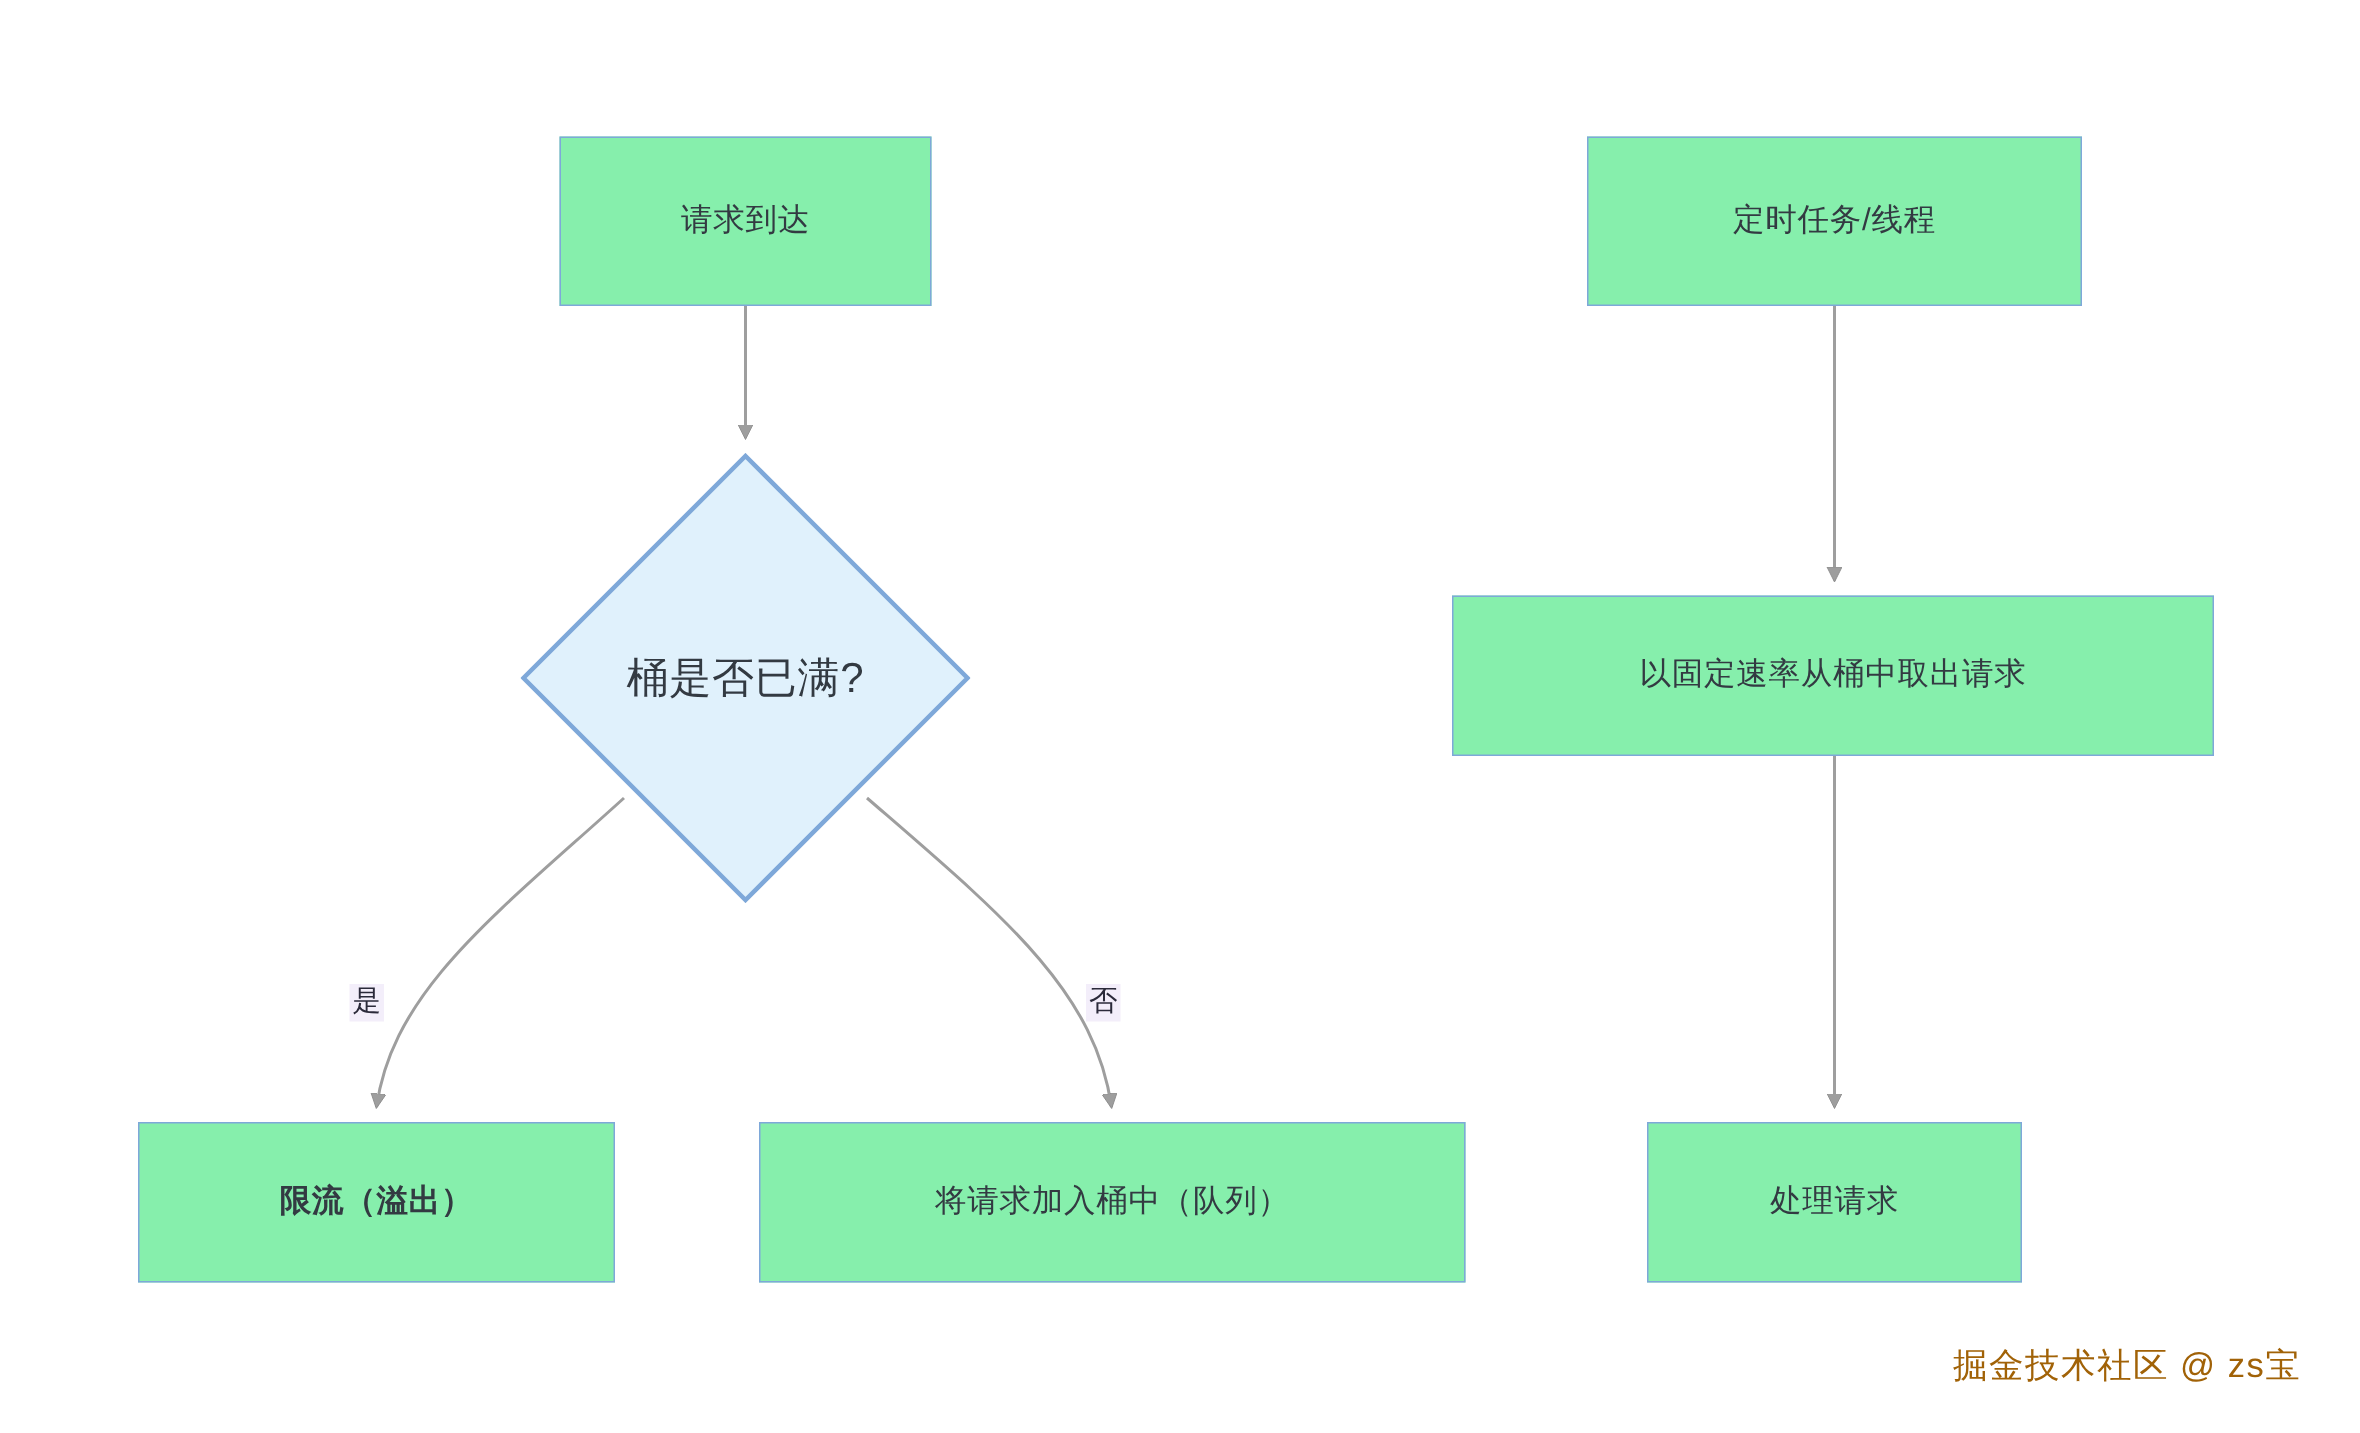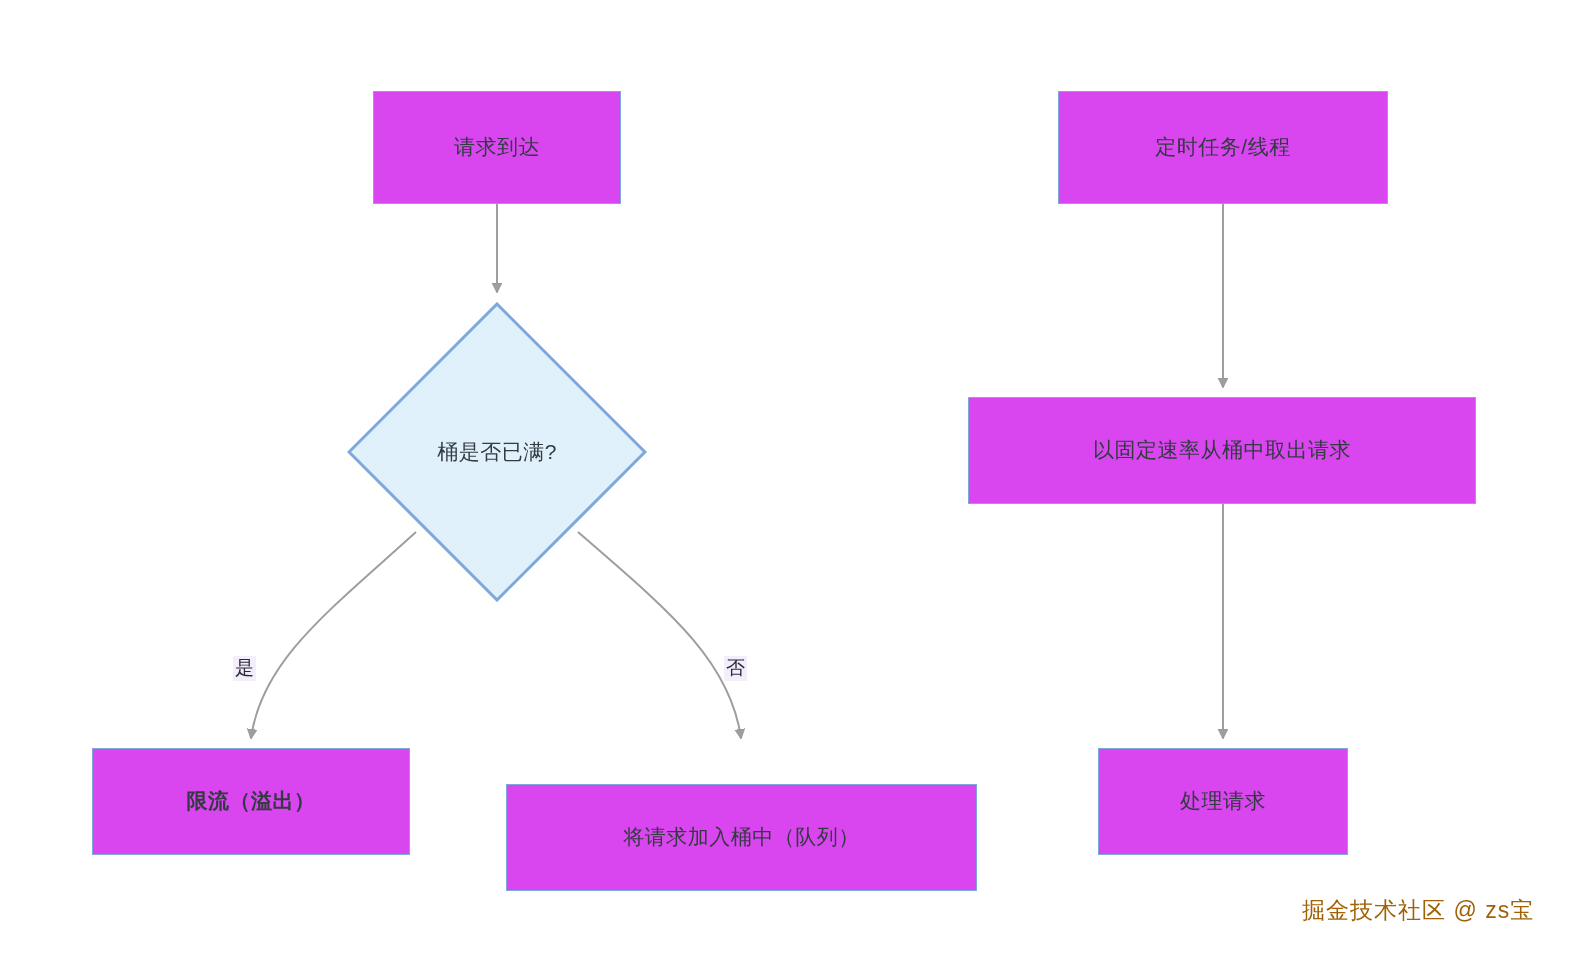--- a/index.html
+++ b/index.html
@@ -32,39 +32,39 @@
     align-items: center;
     justify-content: center;
     text-align: center;
     color: #333a42;
     font-size: 21px;
     line-height: 1.35;
     letter-spacing: 0.5px;
     white-space: nowrap;
   }
   .node.rect {
-    background: #d946ef;
+    background: #86efac;
     border: 1.6px solid #7ea8d9;
   }
   .node.diamond-wrap {
     background: transparent;
     border: none;
   }
   .diamond-shape {
     position: absolute;
     left: 0;
     top: 0;
     width: 100%;
     height: 100%;
   }
   .diamond-label {
     position: relative;
     z-index: 2;
     color: #333a42;
-    font-size: 21px;
+    font-size: 28px;
     letter-spacing: 0.5px;
   }
   .edge-label {
     position: absolute;
     background: #f3eefa;
     color: #2b2a3a;
     font-size: 19px;
     line-height: 1.2;
     padding: 1px 2px;
     white-space: nowrap;
@@ -119,21 +119,21 @@
     <svg class="diamond-shape" viewBox="0 0 300 300" preserveAspectRatio="none" xmlns="http://www.w3.org/2000/svg">
       <polygon points="150,2 298,150 150,298 2,150" fill="#e0f1fc" stroke="#7ea8d9" stroke-width="3"></polygon>
     </svg>
     <span class="diamond-label">桶是否已满?</span>
   </div>
 
   <div class="node rect" style="left:92px; top:748px; width:318px; height:107px;font-weight:bold;">
     <span>限流（溢出）</span>
   </div>
 
-  <div class="node rect" style="left:506px; top:748px; width:471px; height:107px;margin-top:36px;">
+  <div class="node rect" style="left:506px; top:748px; width:471px; height:107px;">
     <span>将请求加入桶中（队列）</span>
   </div>
 
   <div class="node rect" style="left:968px; top:397px; width:508px; height:107px;">
     <span>以固定速率从桶中取出请求</span>
   </div>
 
   <div class="node rect" style="left:1058px; top:91px; width:330px; height:113px;">
     <span>定时任务/线程</span>
   </div>

